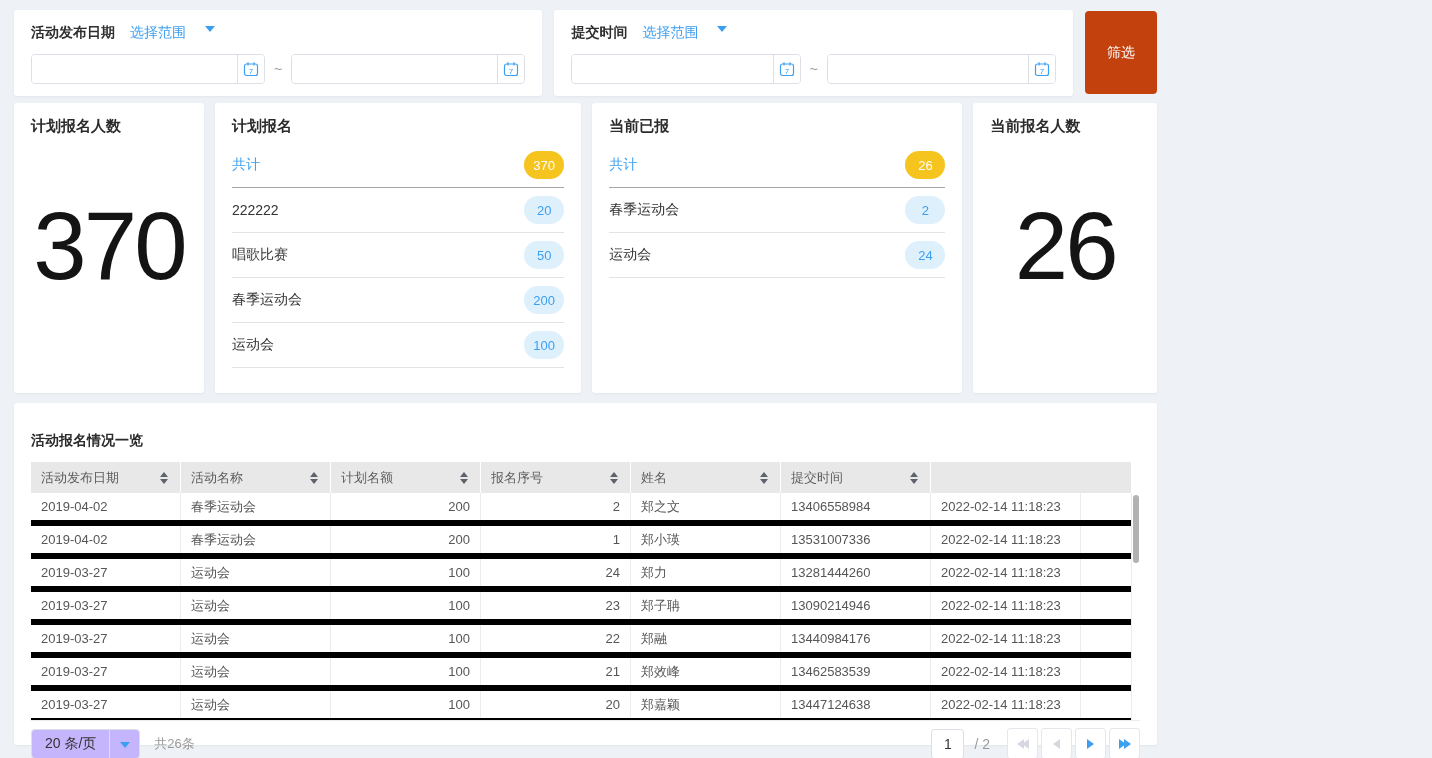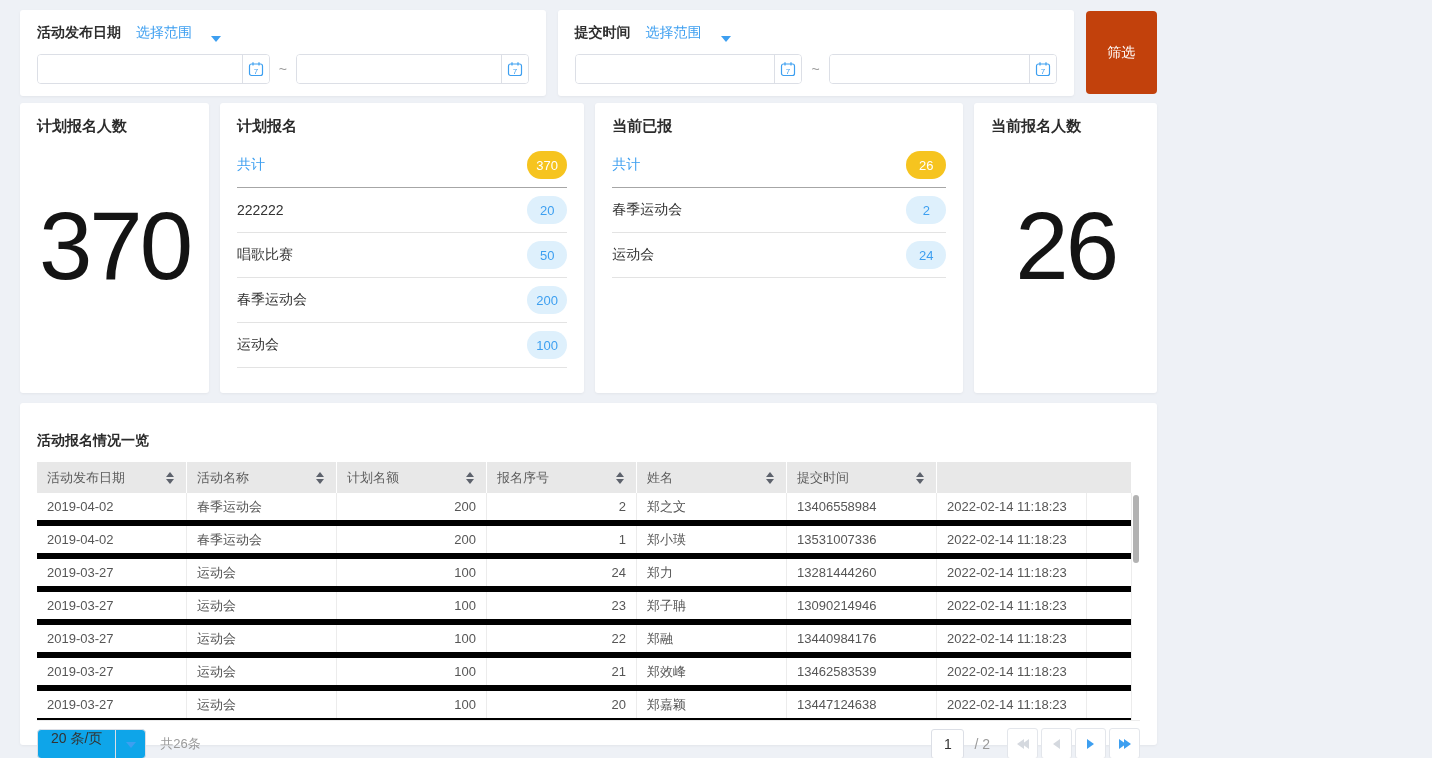--- a/index.html
+++ b/index.html
@@ -3,32 +3,32 @@
 <meta charset="utf-8">
 <style>
   * { box-sizing: border-box; }
   html,body { margin:0; padding:0; }
   body {
     width:1432px; height:758px; overflow:hidden;
     background:#eef1f6;
     font-family:"Liberation Sans","DejaVu Sans",sans-serif;
     color:#333;
   }
-  .page { width:1168px; height:758px; padding:10px 11px 13px 20px; }
+  .page { width:1168px; height:758px; padding:10px 11px 13px 14px; }
 
   .panel { background:#fff; border-radius:3px; box-shadow:0 1px 3px rgba(0,0,0,0.05); }
 
   
   .filters-row { display:flex; gap:12px; align-items:stretch; }
   .filter-panel { height:86px; padding:13px 17px 0; }
   .fp1 { width:654px; }
   .fp2 { width:642px; }
   .filter-head { display:flex; align-items:center; gap:15px; font-size:14px; height:20px; }
   .filter-label { font-weight:bold; color:#2e2e2e; }
-  .range-link { color:#3d9ff0; cursor:pointer; display:flex; align-items:flex-end; gap:19px; text-decoration:none; }
+  .range-link { color:#3d9ff0; cursor:pointer; display:flex; align-items:flex-start; gap:19px; text-decoration:none; }
   .caret-down { width:0; height:0; border-left:5px solid transparent; border-right:5px solid transparent; border-top:6px solid currentColor; display:inline-block; margin-top:2px; }
   .date-row { display:flex; align-items:center; gap:9px; margin-top:11px; }
   .date-input { flex:1; height:30px; border:1px solid #dcdfe6; border-radius:4px; display:flex; background:#fff; overflow:hidden; }
   .date-input input { flex:1; min-width:0; border:none; outline:none; padding:0 10px; font-size:13px; font-family:inherit; }
   .cal-cell { width:27px; border-left:1px solid #dcdfe6; display:flex; align-items:center; justify-content:center; cursor:pointer; background:#fff; }
   .tilde { color:#999; font-size:14px; }
   .filter-btn { width:87px; height:83px; margin-top:1px; background:#c2410c; border:none; border-radius:4px; color:#fff; font-size:14px; cursor:pointer; font-family:inherit; }
 
   
   .cards-row { display:flex; gap:11px; margin-top:7px; }
@@ -59,21 +59,21 @@
   .tbody { margin-right:9px; }
   .trow { display:flex; height:33px; border-bottom:6px solid #000000; font-size:13px; color:#565656; background:#fff; }
   .tcell { width:150px; display:flex; align-items:center; padding:0 10px; border-right:1px solid #ececec; overflow:hidden; white-space:nowrap; }
   .tcell.num { justify-content:flex-end; }
   .tcell.fill { flex:1; border-right:none; }
   .vscroll { position:absolute; top:0; right:0; width:9px; height:100%; border-left:1px solid #ececec; background:#fff; }
   .vthumb { position:absolute; top:2px; right:1px; width:6px; height:68px; background:#b2b2b2; border-radius:3px; cursor:pointer; }
 
   
   .pager { display:flex; align-items:center; height:46px; border-top:1px solid #ececec; }
-  .page-size { display:flex; align-items:flex-start; height:30px; border:1px solid #dcdfe6; border-radius:4px; overflow:hidden; cursor:pointer; background:#0ea5e9; }
+  .page-size { display:flex; align-items:center; height:30px; border:1px solid #dcdfe6; border-radius:4px; overflow:hidden; cursor:pointer; background:#c4b5fd; }
   .page-size .txt { padding:0 13px; font-size:14px; color:#333; }
   .page-size .arrow-cell { width:30px; align-self:stretch; border-left:1px solid #dcdfe6; display:flex; align-items:center; justify-content:center; color:#3d9ff0; }
   .total-count { color:#9a9a9a; font-size:13px; margin-left:14px; }
   .pager-right { margin-left:auto; display:flex; align-items:center; }
   .page-input { width:33px; height:30px; border:1px solid #dcdfe6; border-radius:3px; text-align:center; font-size:14px; color:#333; font-family:inherit; outline:none; }
   .page-of { color:#9a9a9a; font-size:14px; margin:0 14px 0 10px; }
   .nav-btn { width:31px; height:31px; border:1px solid #e3e6eb; border-radius:3px; background:#fff; display:flex; align-items:center; justify-content:center; cursor:pointer; margin-left:3px; padding:0; }
   .tri { width:0; height:0; border-top:5px solid transparent; border-bottom:5px solid transparent; display:inline-block; }
   .tri.r { border-left:7px solid currentColor; }
   .tri.l { border-right:7px solid currentColor; }

